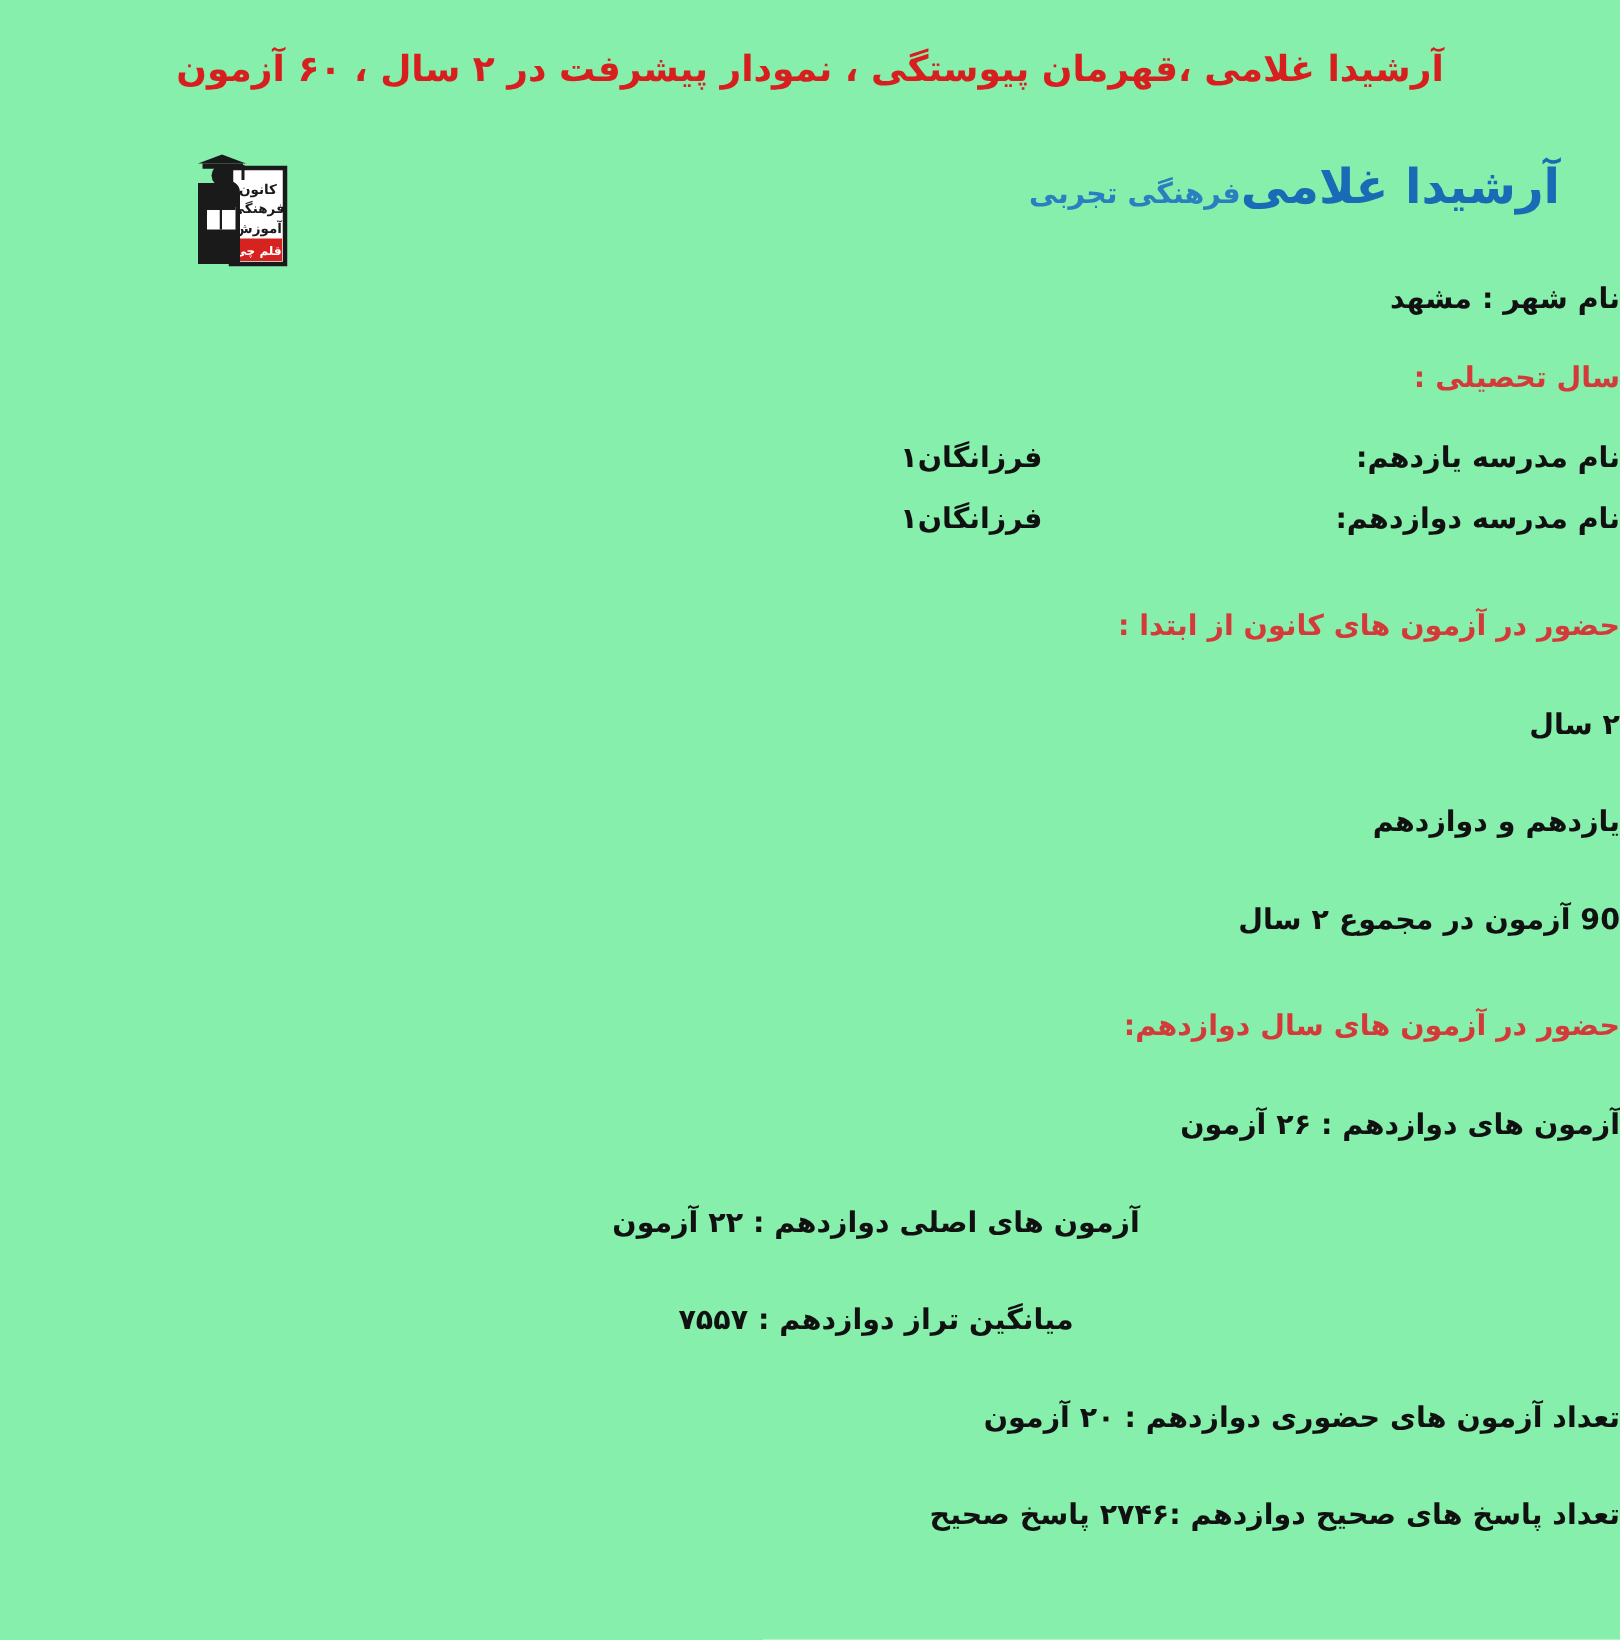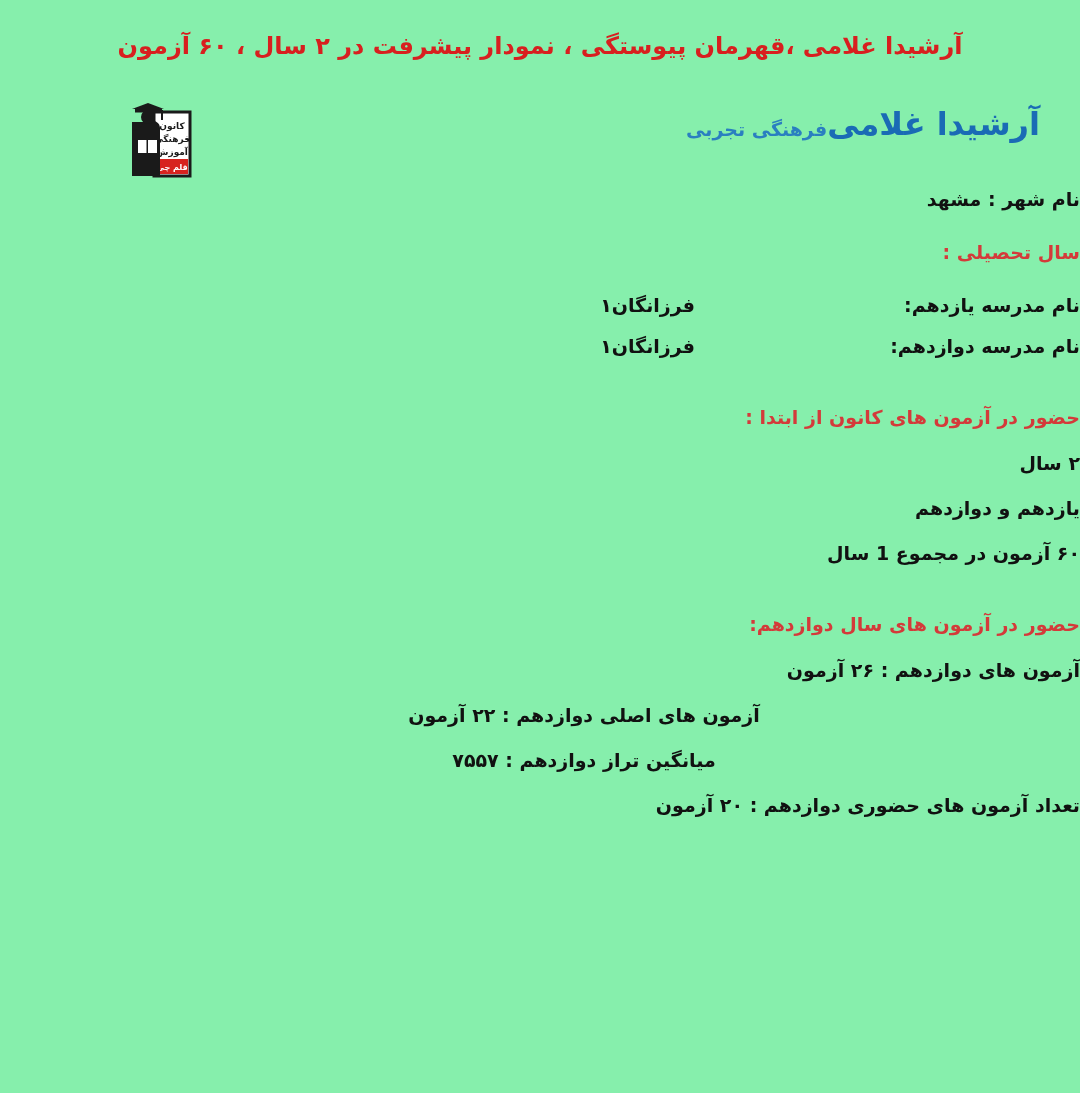--- a/index.html
+++ b/index.html
@@ -128,20 +128,21 @@
     color: #d43a3a;
     text-align: center;
     white-space: nowrap;
   }
   .stat {
     font-size: 19px;
     font-weight: bold;
     color: #111111;
     text-align: right;
     white-space: nowrap;
+    margin-top: 20px;
   }
 
   
   .g-city   { margin-top: 0px; }
   .g-year   { margin-top: 34px; }
   .g-sch11  { margin-top: 34px; }
   .g-sch12  { margin-top: 22px; }
   .g-attend { margin-top: 52px; }
   .g-a1     { margin-top: 27px; }
   .g-a2     { margin-top: 26px; }
@@ -225,21 +226,21 @@
 
     <div class="row g-a1 line">
       <span class="stat">۲ سال</span>
     </div>
 
     <div class="row g-a2 line">
       <span class="stat">یازدهم و دوازدهم</span>
     </div>
 
     <div class="row g-a3 line">
-      <span class="stat">۶۰ آزمون در مجموع 1 سال</span>
+      <span class="stat">90 آزمون در مجموع ۲ سال</span>
     </div>
 
     <div class="row g-sec2 line">
       <span class="sec-head">حضور در آزمون های سال دوازدهم:</span>
     </div>
 
     <div class="row g-s1 line">
       <span class="stat">آزمون های دوازدهم : ۲۶ آزمون</span>
     </div>
 
@@ -249,15 +250,18 @@
 
 
     <div class="row g-s4 line">
       <span class="stat">میانگین تراز دوازدهم : ۷۵۵۷</span>
     </div>
 
     <div class="row g-s5 line">
       <span class="stat">تعداد آزمون های حضوری دوازدهم : ۲۰ آزمون</span>
     </div>
 
+    <div class="row g-s6 line">
+      <span class="stat">تعداد پاسخ های صحیح دوازدهم :۲۷۴۶ پاسخ صحیح</span>
+    </div>
 
   </div>
 </div>
 
 </body></html>

